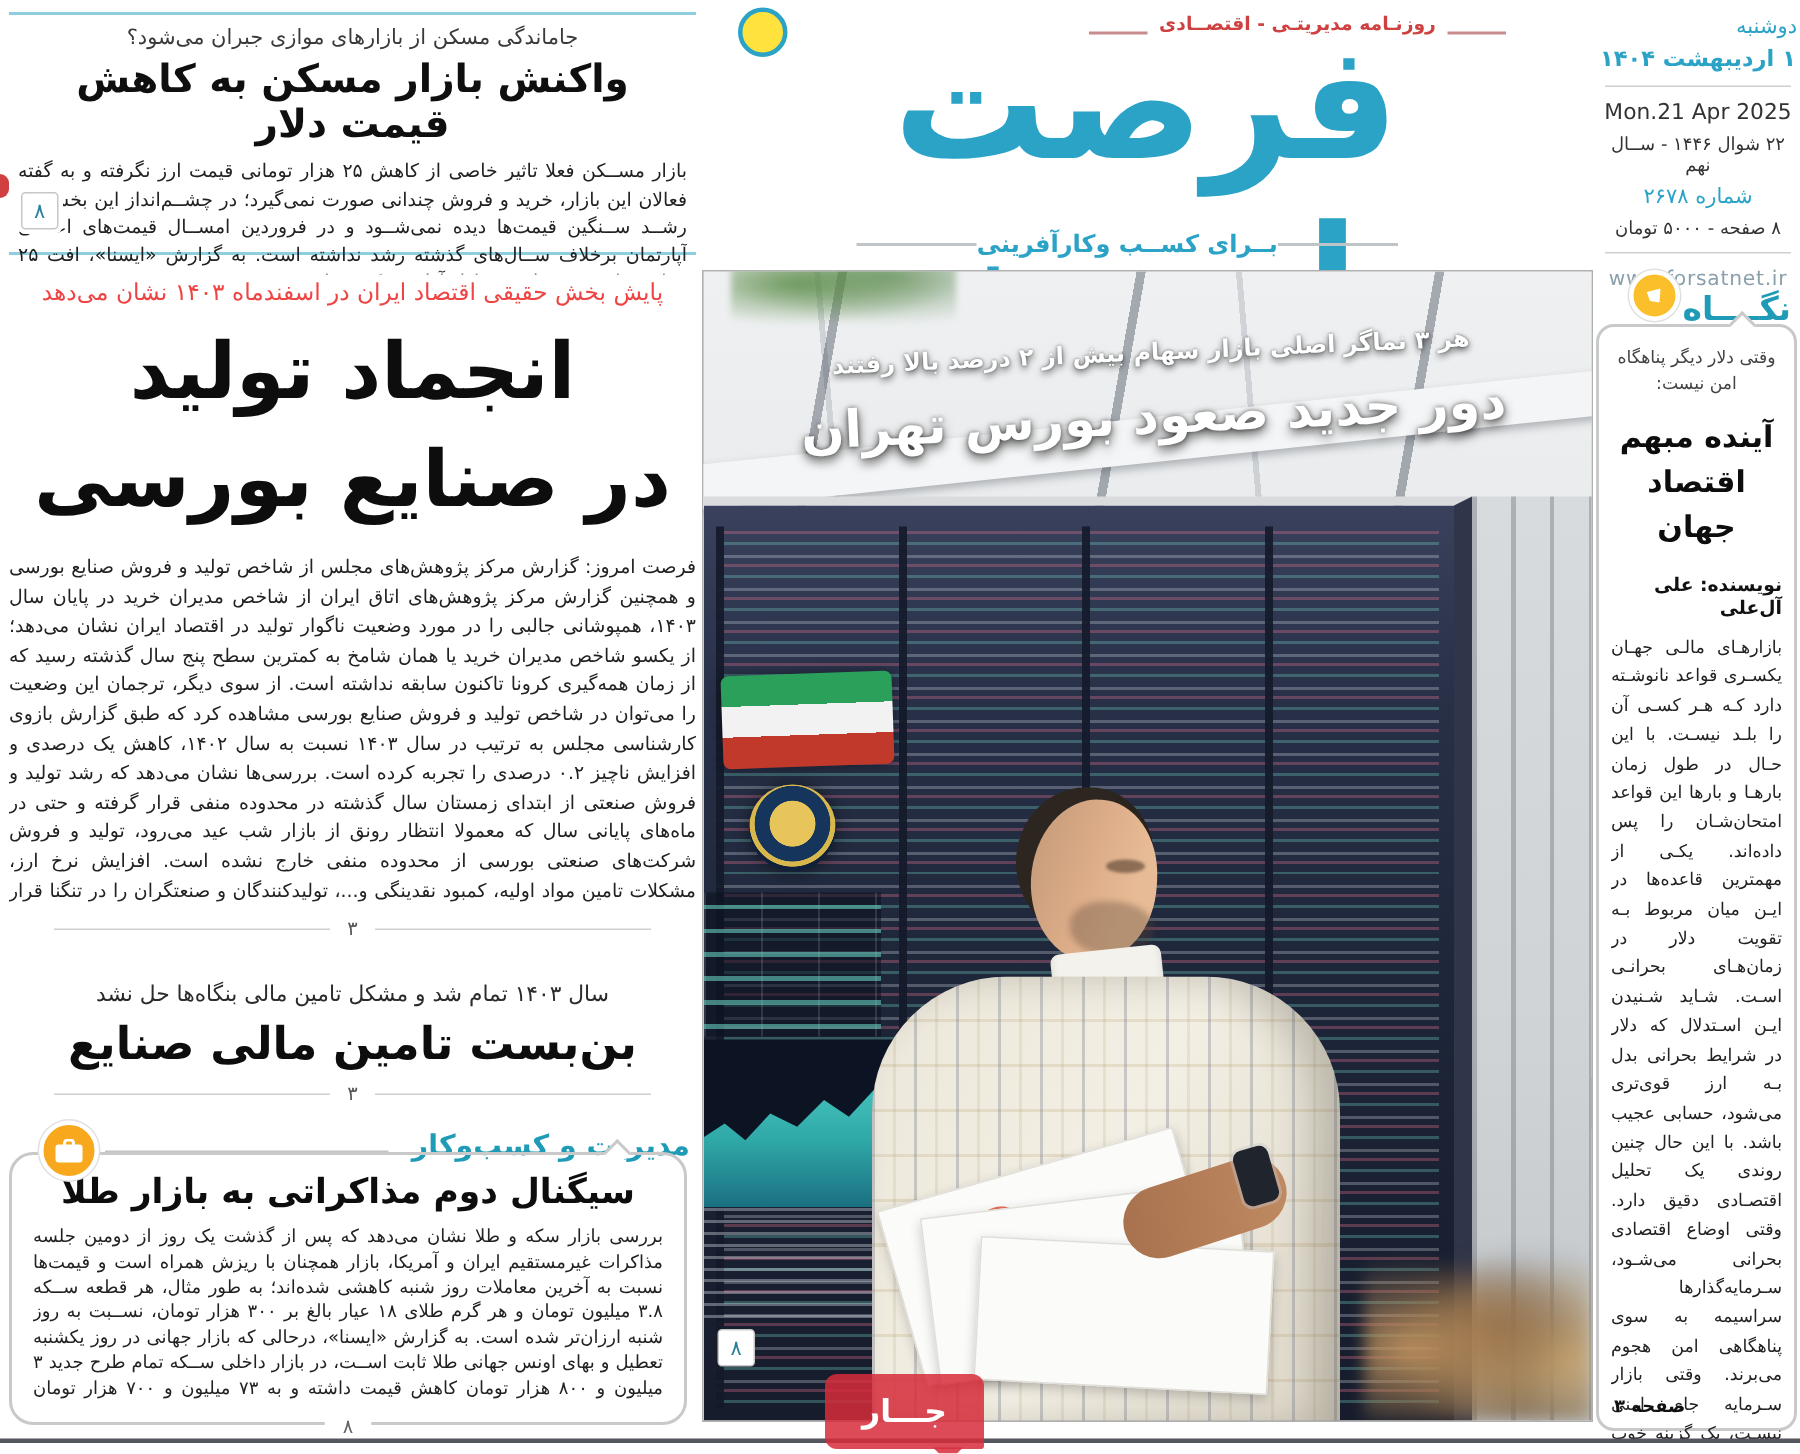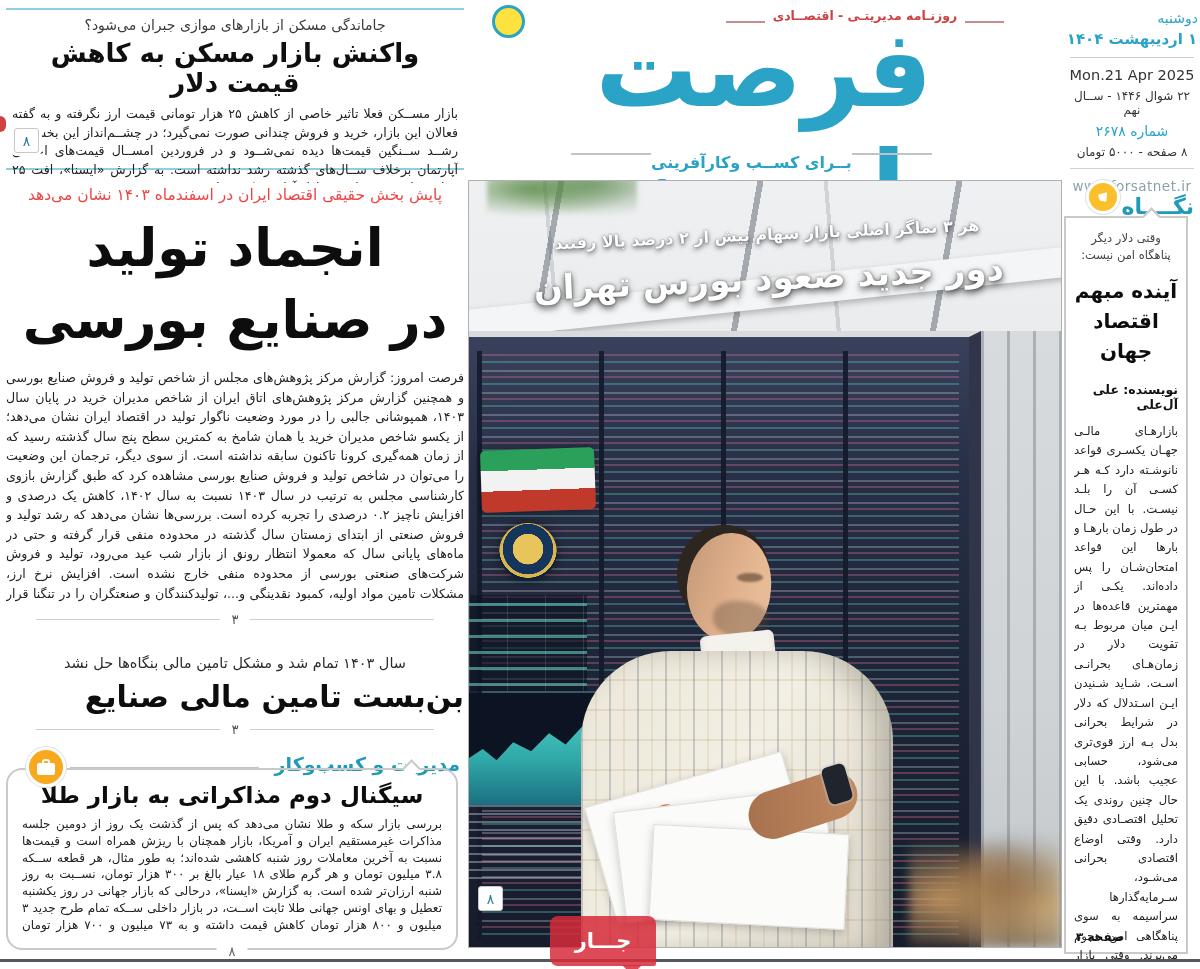--- a/index.html
+++ b/index.html
@@ -41,21 +41,21 @@
     position:absolute; top:14px; left:0; right:0; text-align:center;
     font-size:102px; line-height:116px; font-weight:bold; color:#2aa3c7;
     letter-spacing:-4px; transform:scaleY(1.04);
   }
   .sun {
     position:absolute; left:26px; top:5px; width:33px; height:33px; border-radius:50%;
     background:#ffe23e; border:3px solid #2aa3c7; z-index:4;
   }
   .tagline-bottom {
     position:absolute; bottom:2px; left:105px; right:130px;
-    display:flex; align-items:flex-start; 
+    display:flex; align-items:center; 
     color:#2aa3c7; font-size:16px; font-weight:bold; white-space:nowrap;
   }
   .tagline-bottom .tline { flex:1; height:2px; background:#bfc4c7; }
 
   
   .dateblock { position:absolute; right:2px; top:8px; width:132px; text-align:center; }
   .dateblock .weekday { color:#2aa3c7; font-size:14px; margin-top:2px;text-align:right; }
   .dateblock .date-fa { color:#2aa3c7; font-size:15px; font-weight:bold; margin-top:4px; }
   .dateblock .rule { height:1px; background:#cfcfcf; margin:9px 4px; }
   .dateblock .date-en { color:#333; font-size:14.5px; direction:ltr; }
@@ -66,21 +66,21 @@
 
   
   .leftcol { position:absolute; left:6px; top:178px; width:458px; }
   .lead-kicker { text-align:center; font-size:15.5px; color:#ef4444; margin-top:8px; }
   .lead-headline { text-align:center; font-size:52px; line-height:72px; font-weight:bold; color:#0d0d0d; margin-top:8px; letter-spacing:-1px; }
   .lead-body { font-size:12.6px; line-height:19.6px; text-align:justify; color:#222; margin-top:12px; height:236px; overflow:hidden; }
   .divnum { display:flex; align-items:center; gap:12px; margin:8px 30px 0; }
   .divnum .dline { flex:1; height:1px; background:#cfcfcf; }
   .divnum .dnum { color:#555; font-size:13px; }
   .second-kicker { text-align:center; font-size:14.5px; color:#2b2b2b; margin-top:28px; }
-  .second-headline { text-align:right; font-size:30px; font-weight:bold; color:#0d0d0d; margin-top:8px; }
+  .second-headline { text-align:center; font-size:30px; font-weight:bold; color:#0d0d0d; margin-top:8px; }
 
   .section-head { position:relative; height:36px; margin-top:14px; }
   .section-head .stitle { position:absolute; right:4px; top:2px; color:#1f9bb8; font-size:19px; font-weight:bold; }
   .section-head .srule { position:absolute; left:64px; right:205px; top:16px; height:2px; background:#c4c4c4; }
   .icon-circle { position:absolute; border-radius:50%; z-index:5; }
   .biz-icon { left:20px; top:-4px; width:40px; height:40px; background:#f7a81d; border:3px solid #fff; box-shadow:0 0 0 1px #e0e0e0; }
   .biz-icon .case { position:absolute; left:8px; top:13px; width:18px; height:12px; background:#fff; border-radius:2px; }
   .biz-icon .handle { position:absolute; left:13px; top:9px; width:8px; height:5px; border:2px solid #fff; border-bottom:none; border-radius:3px 3px 0 0; }
 
   .biz-box {
@@ -205,22 +205,22 @@
   .watermark .tail { position:absolute; right:14px; bottom:-9px;
     border:10px solid transparent; border-top:10px solid rgba(214,44,58,0.85); border-bottom:0; }
 
   
   .look-header { position:absolute; left:1064px; top:182px; width:134px; height:34px; }
   .look-header .stitle { position:absolute; right:4px; top:12px; color:#1f9bb8; font-size:22px; font-weight:bold; letter-spacing:-1px; }
   .look-icon { left:22px; top:-2px; width:34px; height:34px; background:#fbbf2c; border:3px solid #fff; box-shadow:0 0 0 1px #e0e0e0; }
   .look-icon .nib { position:absolute; left:9px; top:8px; width:11px; height:11px; background:#fff;
     clip-path:polygon(50% 0, 100% 70%, 50% 100%, 0 70%); transform:rotate(40deg); }
   .look-header .srule { position:absolute; left:56px; right:92px; top:15px; height:2px; background:#c4c4c4; }
-  .look-box { position:absolute; left:1064px; top:216px; width:124px; height:738px;
-    border:2px solid #c9c9c9; border-radius:0; padding:12px 8px 24px; }
+  .look-box { position:absolute; left:1064px; top:216px; width:134px; height:738px;
+    border:2px solid #c9c9c9; border-radius:12px; padding:12px 8px 24px; }
   .look-box .notch { position:absolute; top:-8px; right:28px; width:13px; height:13px; background:#fff;
     border-left:2px solid #c9c9c9; border-top:2px solid #c9c9c9; transform:rotate(45deg); }
   .look-kicker { text-align:center; font-size:11.5px; line-height:17px; color:#444; }
   .look-headline { text-align:center; font-size:20px; line-height:30px; font-weight:bold; color:#0d0d0d; margin-top:12px; }
   .look-author { text-align:right; font-size:12.5px; font-weight:bold; color:#111; margin-top:16px; }
   .look-body { font-size:11.6px; line-height:19.4px; text-align:justify; color:#222; margin-top:10px; height:540px; overflow:hidden; }
   .look-pageref { position:absolute; left:10px; bottom:8px; font-size:12px; font-weight:bold; color:#111; }
 
   .footer-line { position:absolute; left:0; right:0; top:959px; height:3px; background:#54575d; }
 </style>

